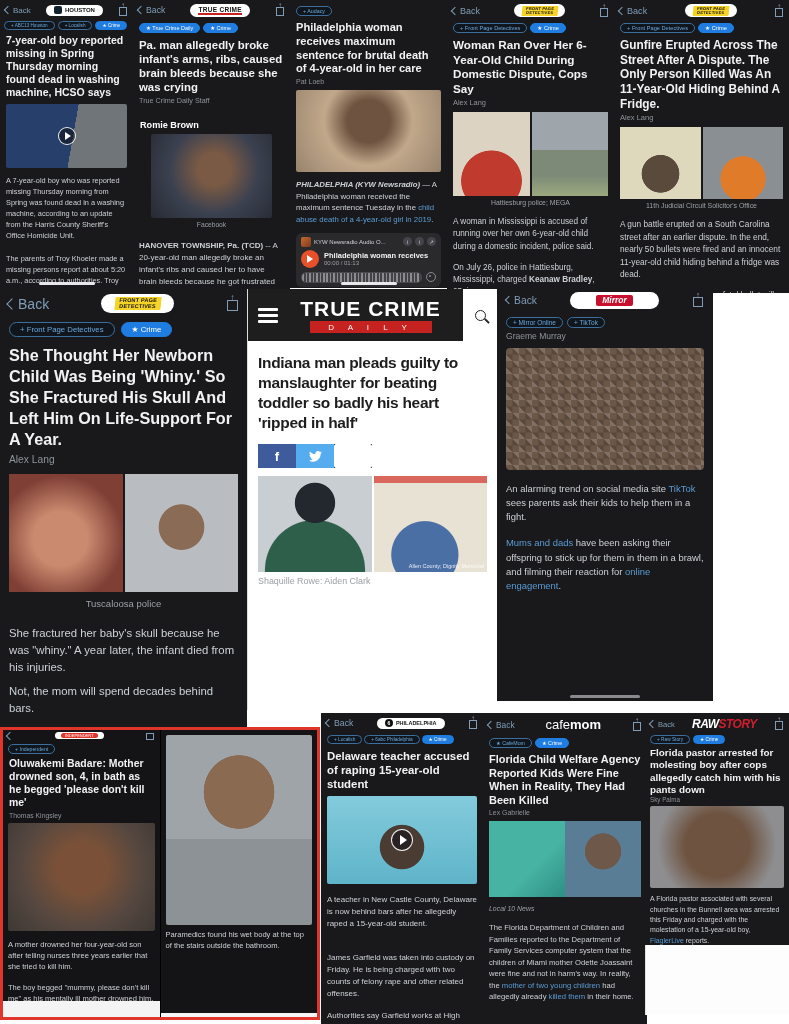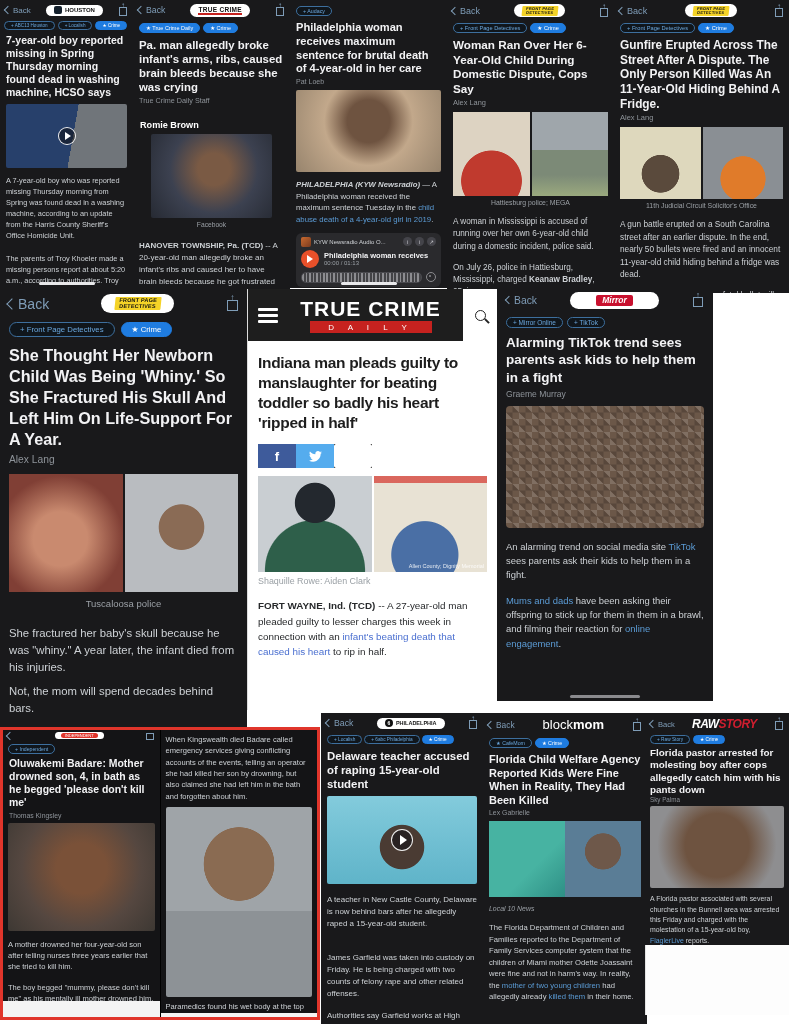--- a/index.html
+++ b/index.html
@@ -318,42 +318,40 @@
           <span class="bubble"></span>
         </span>
     </div>
     <div class="img split" style="height:96px;margin:8px 10px 0">
       <div class="im-tw-l"></div>
       <div class="im-tw-r">
           <span class="wm">Allen County; Dignity Memorial</span>
         </div>
     </div>
     <div style="color:#9aa0a5;font-size:.95em;padding:4px 10px">Shaquille Rowe: Aiden Clark</div>
-    <div class="body" style="color:#27292b;padding:0 10px;margin-top:8px;line-height:1.55"><span class="lead">FORT WAYNE, Ind. (TCD)</span><span> -- A 27-year-old man pleaded guilty to lesser charges this week in connection with an </span><span class="link" style="color:#4a6fd0">infant's beating death that caused his heart</span><span> to rip in half.</span></div>
   </div>
 
   <div class="panel" style="left:497px;top:287px;width:216px;height:414px;font-size:9px;z-index:3">
     <div class="hdr" style="padding:5px 9px 2px">
       <span class="back">
           <i class="chev"></i>
           <span>Back</span>
         </span>
       <span class="pill" style="border-radius:12px;padding:2.5px 26px">
           <span class="mirrorbox">Mirror</span>
         </span>
       <span class="share" style="width:12px;height:14px">
           <span class="ar" style="font-size:9px">↑</span>
           <span class="bx" style="height:8px"></span>
         </span>
     </div>
     <div class="tags" style="padding:6px 9px 2px;gap:4px">
       <span class="tag">+ Mirror Online</span>
       <span class="tag">+ TikTok</span>
     </div>
-    <div class="hl" style="padding:4px 9px 1px;line-height:1.3">Alarming TikTok trend sees parents ask kids to help them in a fight</div>
     <div class="by" style="padding:1px 9px">Graeme Murray</div>
     <div class="img im-mirror" style="height:122px;margin:6px 9px 0;border-radius:4px"></div>
     <div class="body" style="padding:0 9px;margin-top:12px"><span>An alarming trend on social media site </span><span class="link">TikTok</span><span> sees parents ask their kids to help them in a fight.</span></div>
     <div class="body" style="padding:0 9px;margin-top:12px"><span class="link">Mums and dads</span><span> have been asking their offspring to stick up for them in them in a brawl, and filming their reaction for </span><span class="link">online engagement</span><span>.</span></div>
     <span class="homebar" style="background:#8a8a8e;width:70px"></span>
   </div>
 
   <div class="redgroup" style="left:0;top:727px;width:320px;height:293px;z-index:4">
     <div style="flex:1;position:relative;overflow:hidden;font-size:7.2px">
       <div class="hdr" style="padding:1px 4px;height:9px;overflow:hidden">
@@ -371,21 +369,20 @@
         <span class="tag">+ Independent</span>
       </div>
       <div class="hl" style="font-size:1.45em">Oluwakemi Badare: Mother drowned son, 4, in bath as he begged 'please don't kill me'</div>
       <div class="by">Thomas Kingsley</div>
       <div class="img im-ind" style="height:108px;margin:3px 5px 0"></div>
       <div class="body" style="margin-top:8px;padding:0 5px">A mother drowned her four-year-old son after telling nurses three years earlier that she tried to kill him.</div>
       <div class="body" style="margin-top:9px;padding:0 5px">The boy begged "mummy, please don't kill me" as his mentally ill mother drowned him, a court has heard.</div>
       <div class="whitefoot" style="bottom:0;height:16px"></div>
     </div>
     <div style="flex:1;position:relative;overflow:hidden;font-size:7.2px;border-left:1px solid #000">
-      <div class="body" style="margin-top:4px;padding:0 5px">When Kingswealth died Badare called emergency services giving conflicting accounts of the events, telling an operator she had killed her son by drowning, but also claimed she had left him in the bath and forgotten about him.</div>
       <div class="img im-ind2" style="height:190px;margin:5px 5px 0"></div>
       <div class="body" style="margin-top:4px;padding:0 5px">Paramedics found his wet body at the top of the stairs outside the bathroom.</div>
       <div class="whitefoot" style="bottom:0;height:4px"></div>
     </div>
   </div>
 
   <div class="panel" style="left:321px;top:713px;width:162px;height:311px;font-size:7.6px;z-index:3">
     <div class="hdr">
       <span class="back">
           <i class="chev"></i>
@@ -415,21 +412,21 @@
     <div class="body" style="margin-top:22px">James Garfield was taken into custody on Friday. He is being charged with two counts of felony rape and other related offenses.</div>
     <div class="body" style="margin-top:10px">Authorities say Garfield works at High Road School in Wilmington.</div>
   </div>
 
   <div class="panel" style="left:483px;top:713px;width:164px;height:311px;font-size:7.3px;z-index:3">
     <div class="hdr">
       <span class="back">
           <i class="chev"></i>
           <span>Back</span>
         </span>
-      <span style="color:#fff;font-size:13px"><span style="font-weight:300">block</span><span style="font-weight:bold">mom</span></span>
+      <span style="color:#fff;font-size:13px"><span style="font-weight:300">cafe</span><span style="font-weight:bold">mom</span></span>
       <span class="share">
           <span class="ar">↑</span>
           <span class="bx"></span>
         </span>
     </div>
     <div class="tags">
       <span class="tag">★ CafeMom</span>
       <span class="tag solid">★ Crime</span>
     </div>
     <div class="hl">Florida Child Welfare Agency Reported Kids Were Fine When in Reality, They Had Been Killed</div>

